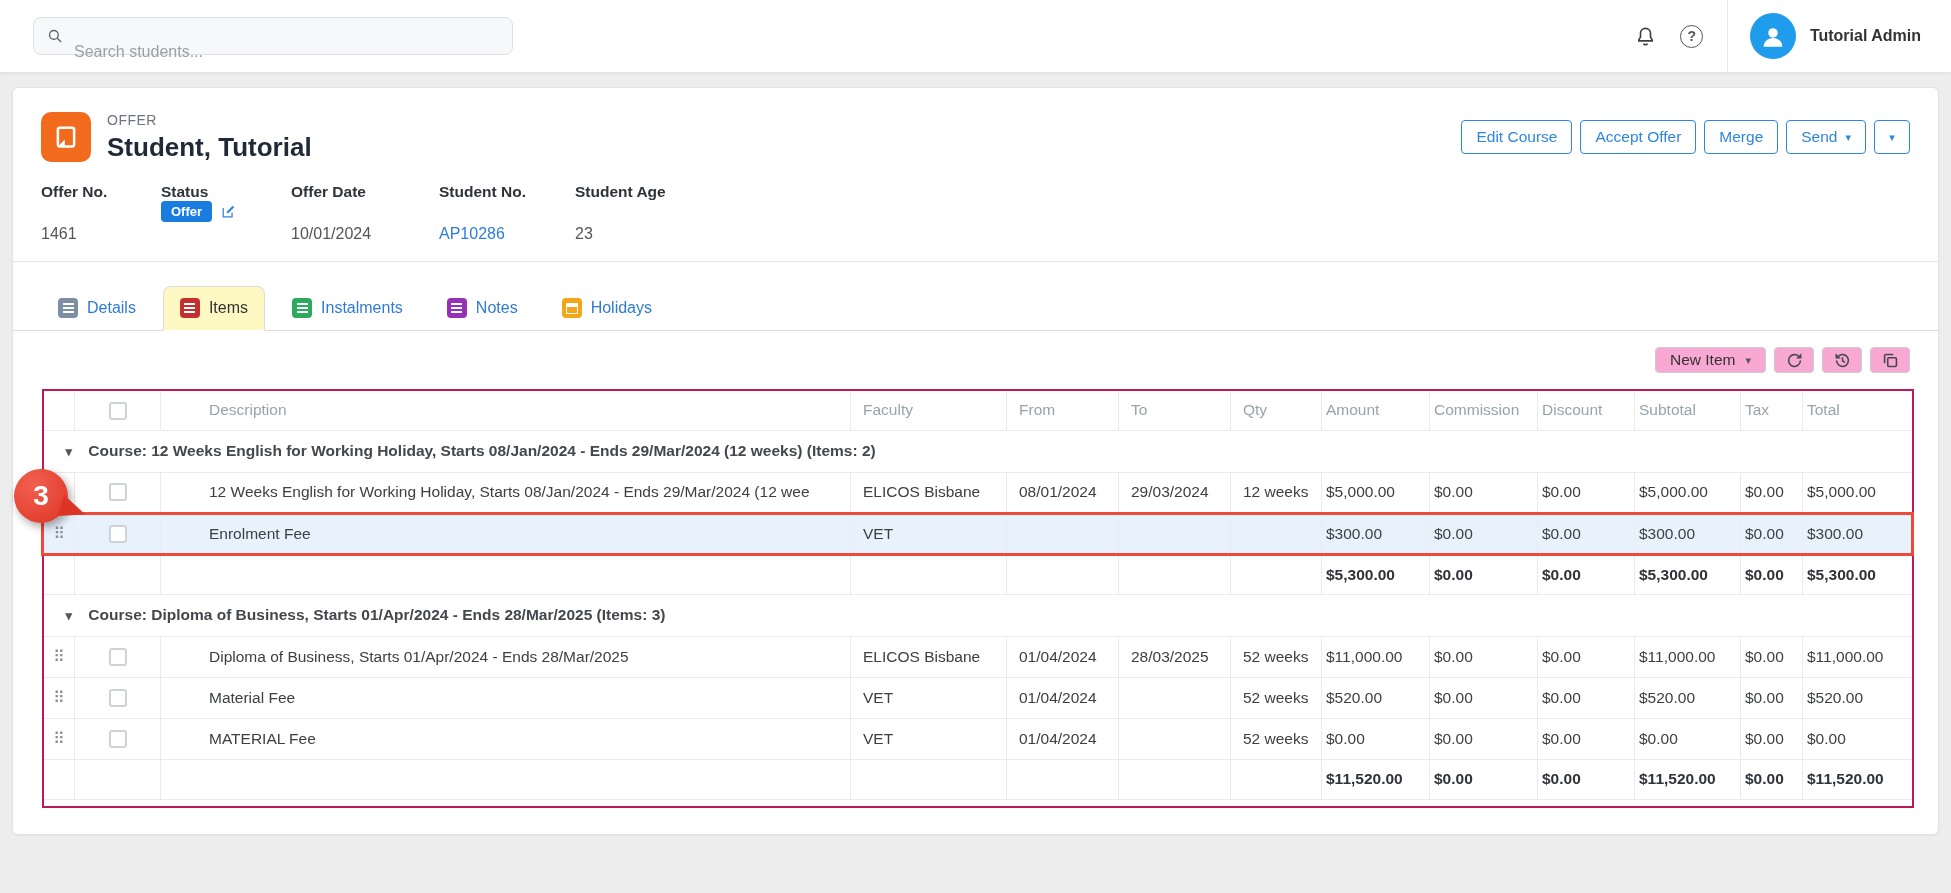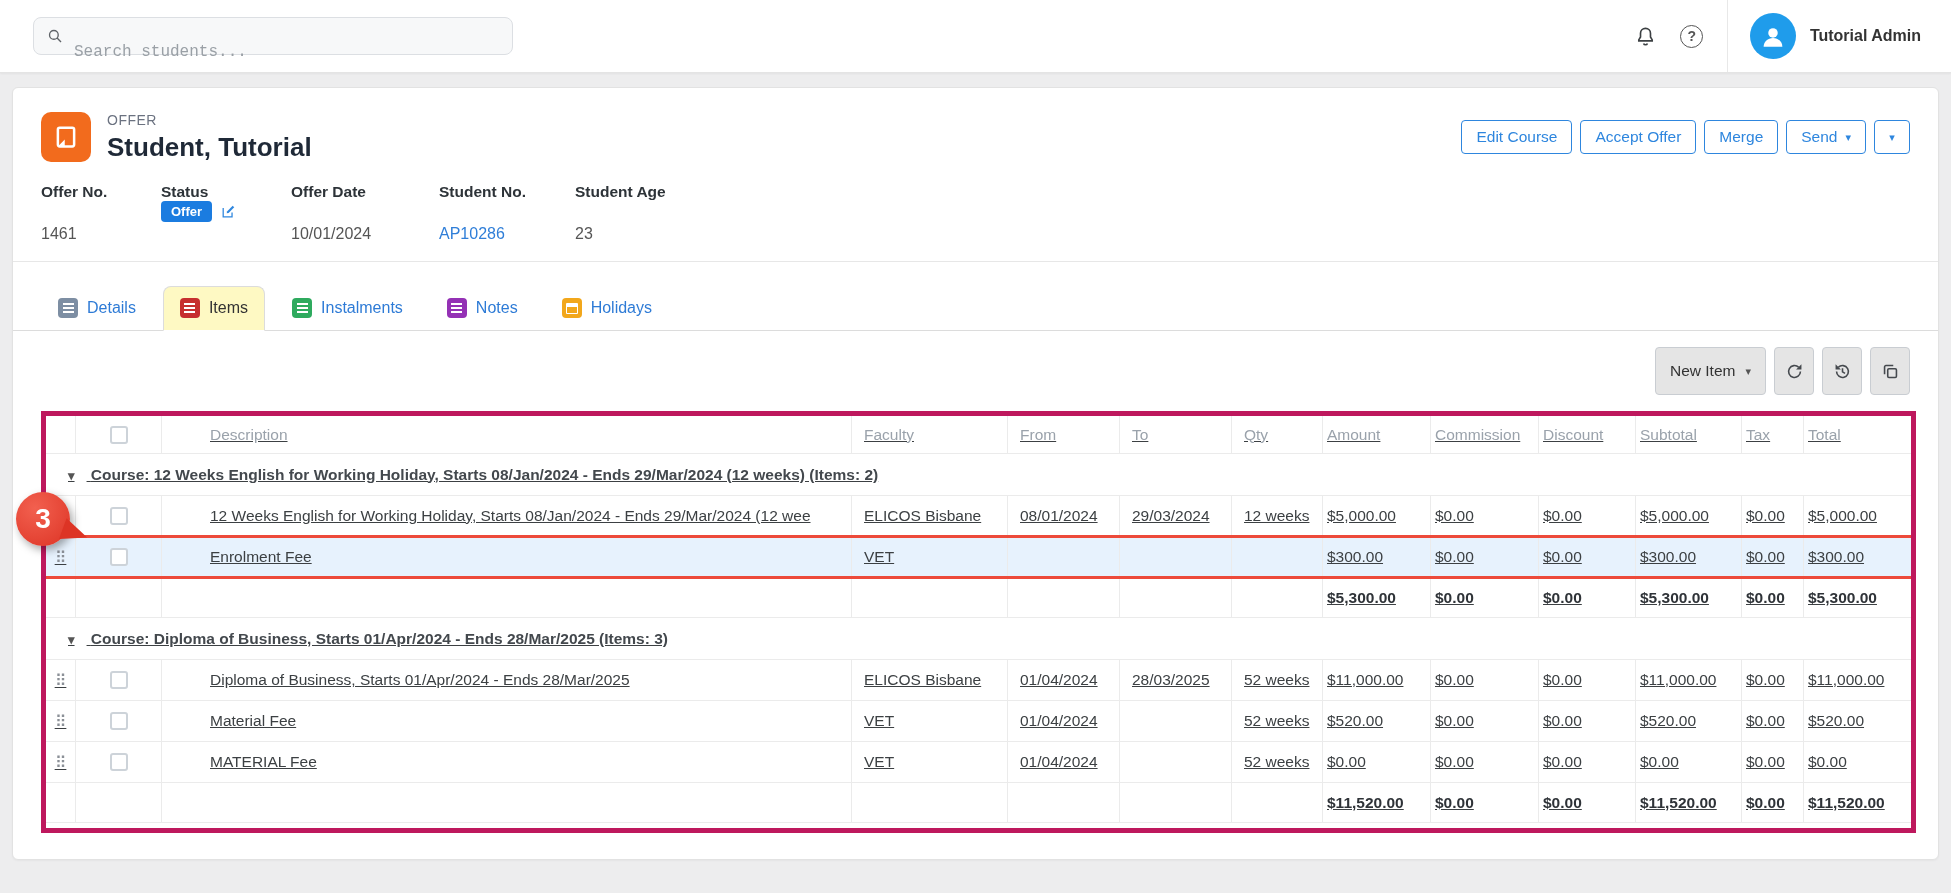--- a/index.html
+++ b/index.html
@@ -5,21 +5,21 @@
   * { margin:0; padding:0; box-sizing:border-box; }
   html,body { width:1951px; height:893px; overflow:hidden; }
   body { background:#ededee; font-family:"Liberation Sans", sans-serif; color:#3c4043; }
 
   
   .topbar { height:73px; background:#fff; border-bottom:1px solid #e4e4e4; box-shadow:0 1px 2px rgba(0,0,0,.05);
             display:flex; align-items:center; padding:0 30px 0 33px; position:relative; z-index:30; }
   .search-box { width:480px; height:38px; background:#f7f8f9; border:1px solid #dcdfe3; border-radius:8px;
                 display:flex; align-items:center; padding:0 12px; gap:10px; }
   .search-box input { border:none; outline:none; background:transparent; flex:1; font-size:16px; color:#3c4043;
-                      font-family:Liberation Mono, monospace;margin-top:32px; }
+                      font-family:Liberation Sans, sans-serif;margin-top:32px; }
   .search-box input::placeholder { color:#9aa0a6; }
   .topbar-right { margin-left:auto; display:flex; align-items:center; height:100%; }
   .icon-plain { display:flex; align-items:center; justify-content:center; width:34px; height:34px; cursor:pointer; }
   .help-circle { width:23px; height:23px; border:1.8px solid #555; border-radius:50%; display:flex; align-items:center;
                  justify-content:center; font-size:14px; font-weight:bold; color:#555; }
   .v-divider { width:1px; height:100%; background:#e8e8e8; margin:0 22px 0 18px; }
   .avatar { width:46px; height:46px; border-radius:50%; background:#1f9ceb; display:flex; align-items:center;
             justify-content:center; cursor:pointer; overflow:hidden; }
   .user-name { font-size:16px; font-weight:600; color:#333; margin-left:14px; cursor:pointer; }
 
@@ -58,27 +58,27 @@
                 border-radius:8px 8px 0 0; color:#333; }
   .tab-icon { width:20px; height:20px; border-radius:4px; display:flex; align-items:center; justify-content:center; }
   .ti-details{background:#7d8ea3}.ti-items{background:#c62f2f}.ti-instalments{background:#2eaa5e}
   .ti-notes{background:#9431b5}.ti-holidays{background:#f2a71b}
   .bars { width:11px; height:10px; background:repeating-linear-gradient(to bottom,#fff 0 2px,transparent 2px 4px); }
   .cal { width:12px; height:11px; border:1.5px solid #fff; border-top:4px solid #fff; border-radius:1px; }
 
   
   .panel { padding:16px 28px 0; }
   .toolbar { display:flex; justify-content:flex-end; gap:8px; margin-bottom:16px; }
-  .btn-plain { background:#e5e5e5; border:1px solid #c9cdd2; border-radius:4px; height:48px; padding:0 14px;
+  .btn-plain { background:#f9a8d4; border:1px solid #c9cdd2; border-radius:4px; height:26px; padding:0 14px;
                font-size:15.5px; color:#333; font-family:"Liberation Sans", sans-serif; cursor:pointer;
                display:flex; align-items:center; gap:10px; }
   .icon-btn { width:40px; padding:0; justify-content:center; }
 
   
-  table { width:100%; border-collapse:collapse; table-layout:fixed; font-size:15.5px; border:5px solid #be185d;text-decoration:underline; }
+  table { width:100%; border-collapse:collapse; table-layout:fixed; font-size:15.5px; border:2px solid #be185d; }
   th { height:40px; border:1px solid #ebebeb; color:#9aa2ab; font-weight:normal; text-align:left; padding-left:12px; }
   td { height:41px; border:1px solid #ebebeb; padding:0 12px; white-space:nowrap; color:#3c4043; }
   th.c-desc, td.c-desc { padding-left:48px; }
   td.c-desc { overflow:hidden; }
   th.money, td.money { text-align:left; padding-right:10px; padding-left:4px; }
   .c-drag, .c-check { text-align:center; padding:0; }
   .checkbox { display:inline-block; width:18px; height:18px; border:2px solid #cdd3d9; border-radius:3px;
               background:#fff; vertical-align:middle; cursor:pointer; }
   .drag-glyph { font-family:"DejaVu Sans", sans-serif; font-size:16px; color:#8b9097; cursor:grab; }
   .group-row td { font-weight:bold; color:#43484d; padding-left:22px; height:42px; }

